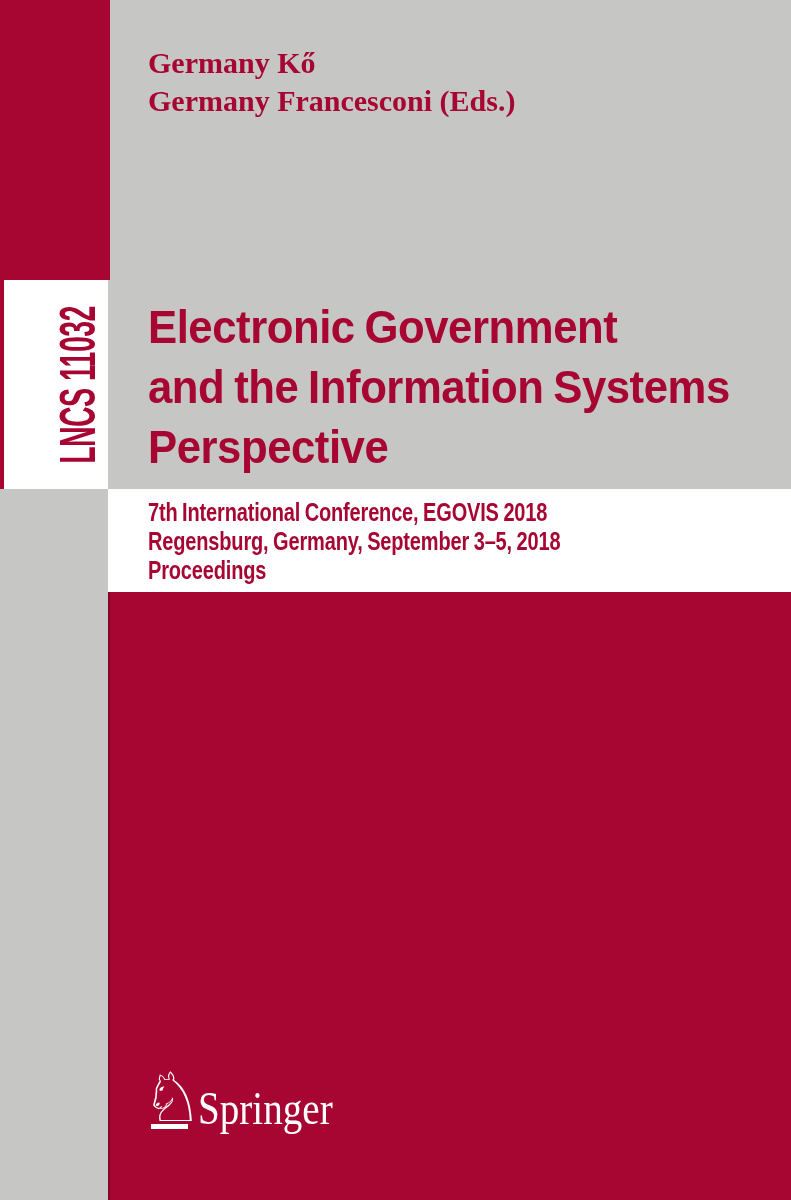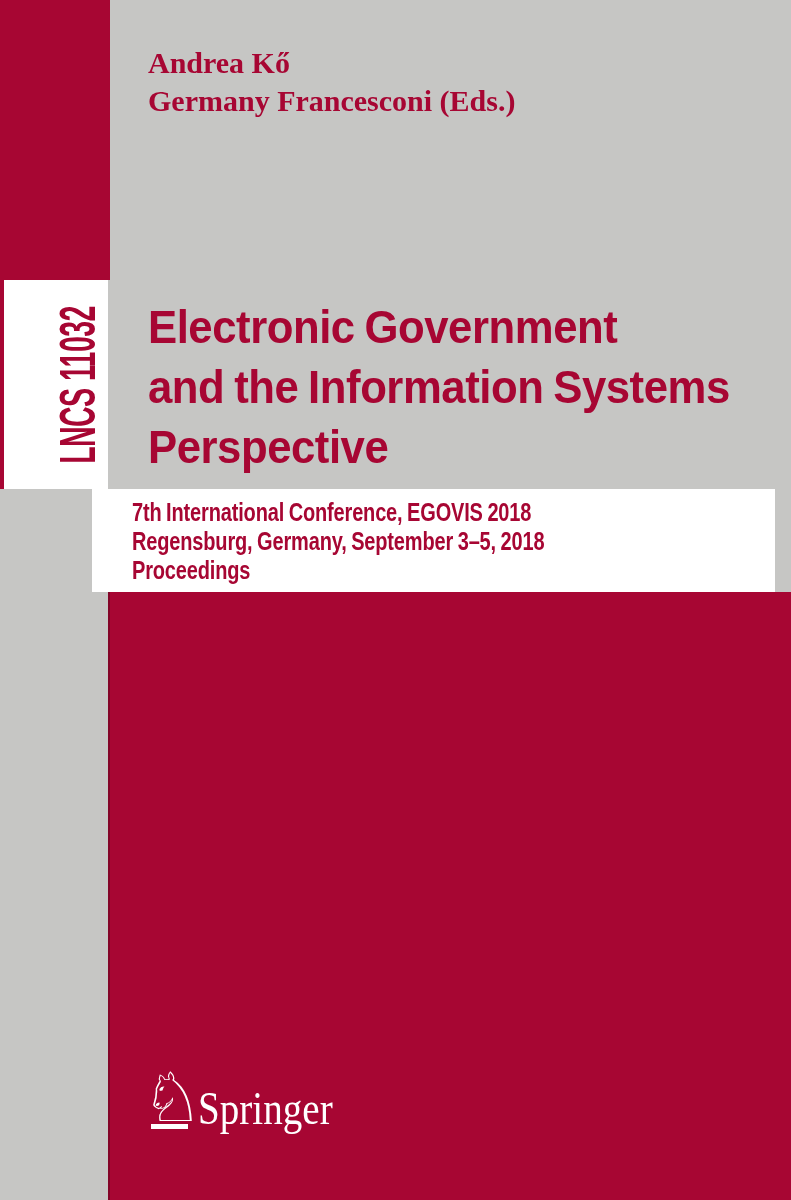--- a/index.html
+++ b/index.html
@@ -54,21 +54,21 @@
     line-height: 60px;
     letter-spacing: -0.5px;
     word-spacing: -2px;
     color: #A70633;
     white-space: nowrap;
     transform: scaleX(0.93);
     transform-origin: left top;
   }
   
   .subtitle-band {
-    position: absolute; left: 92px; top: 489px; width: 683px; height: 103px;
+    position: absolute; left: 108px; top: 489px; width: 683px; height: 103px;
     background: #FFFFFF;
   }
   .subtitle {
     position: absolute; left: 40px; top: 9px;
     font-weight: bold;
     font-size: 25px;
     line-height: 29px;
     letter-spacing: -0.2px;
     word-spacing: -1px;
     color: #A70633;
@@ -107,21 +107,21 @@
   }
 </style>
 </head>
 <body>
 
 <div class="cover">
 
   <div class="top-strip"></div>
 
   <div class="editors">
-    <div>Andrea Kő</div>
+    <div>Germany Kő</div>
     <div>Germany Francesconi (Eds.)</div>
   </div>
 
   <div class="lncs-sliver"></div>
 
   <div class="lncs-box">
     <span class="lncs-label">LNCS 11032</span>
   </div>
 
   <div class="title">

